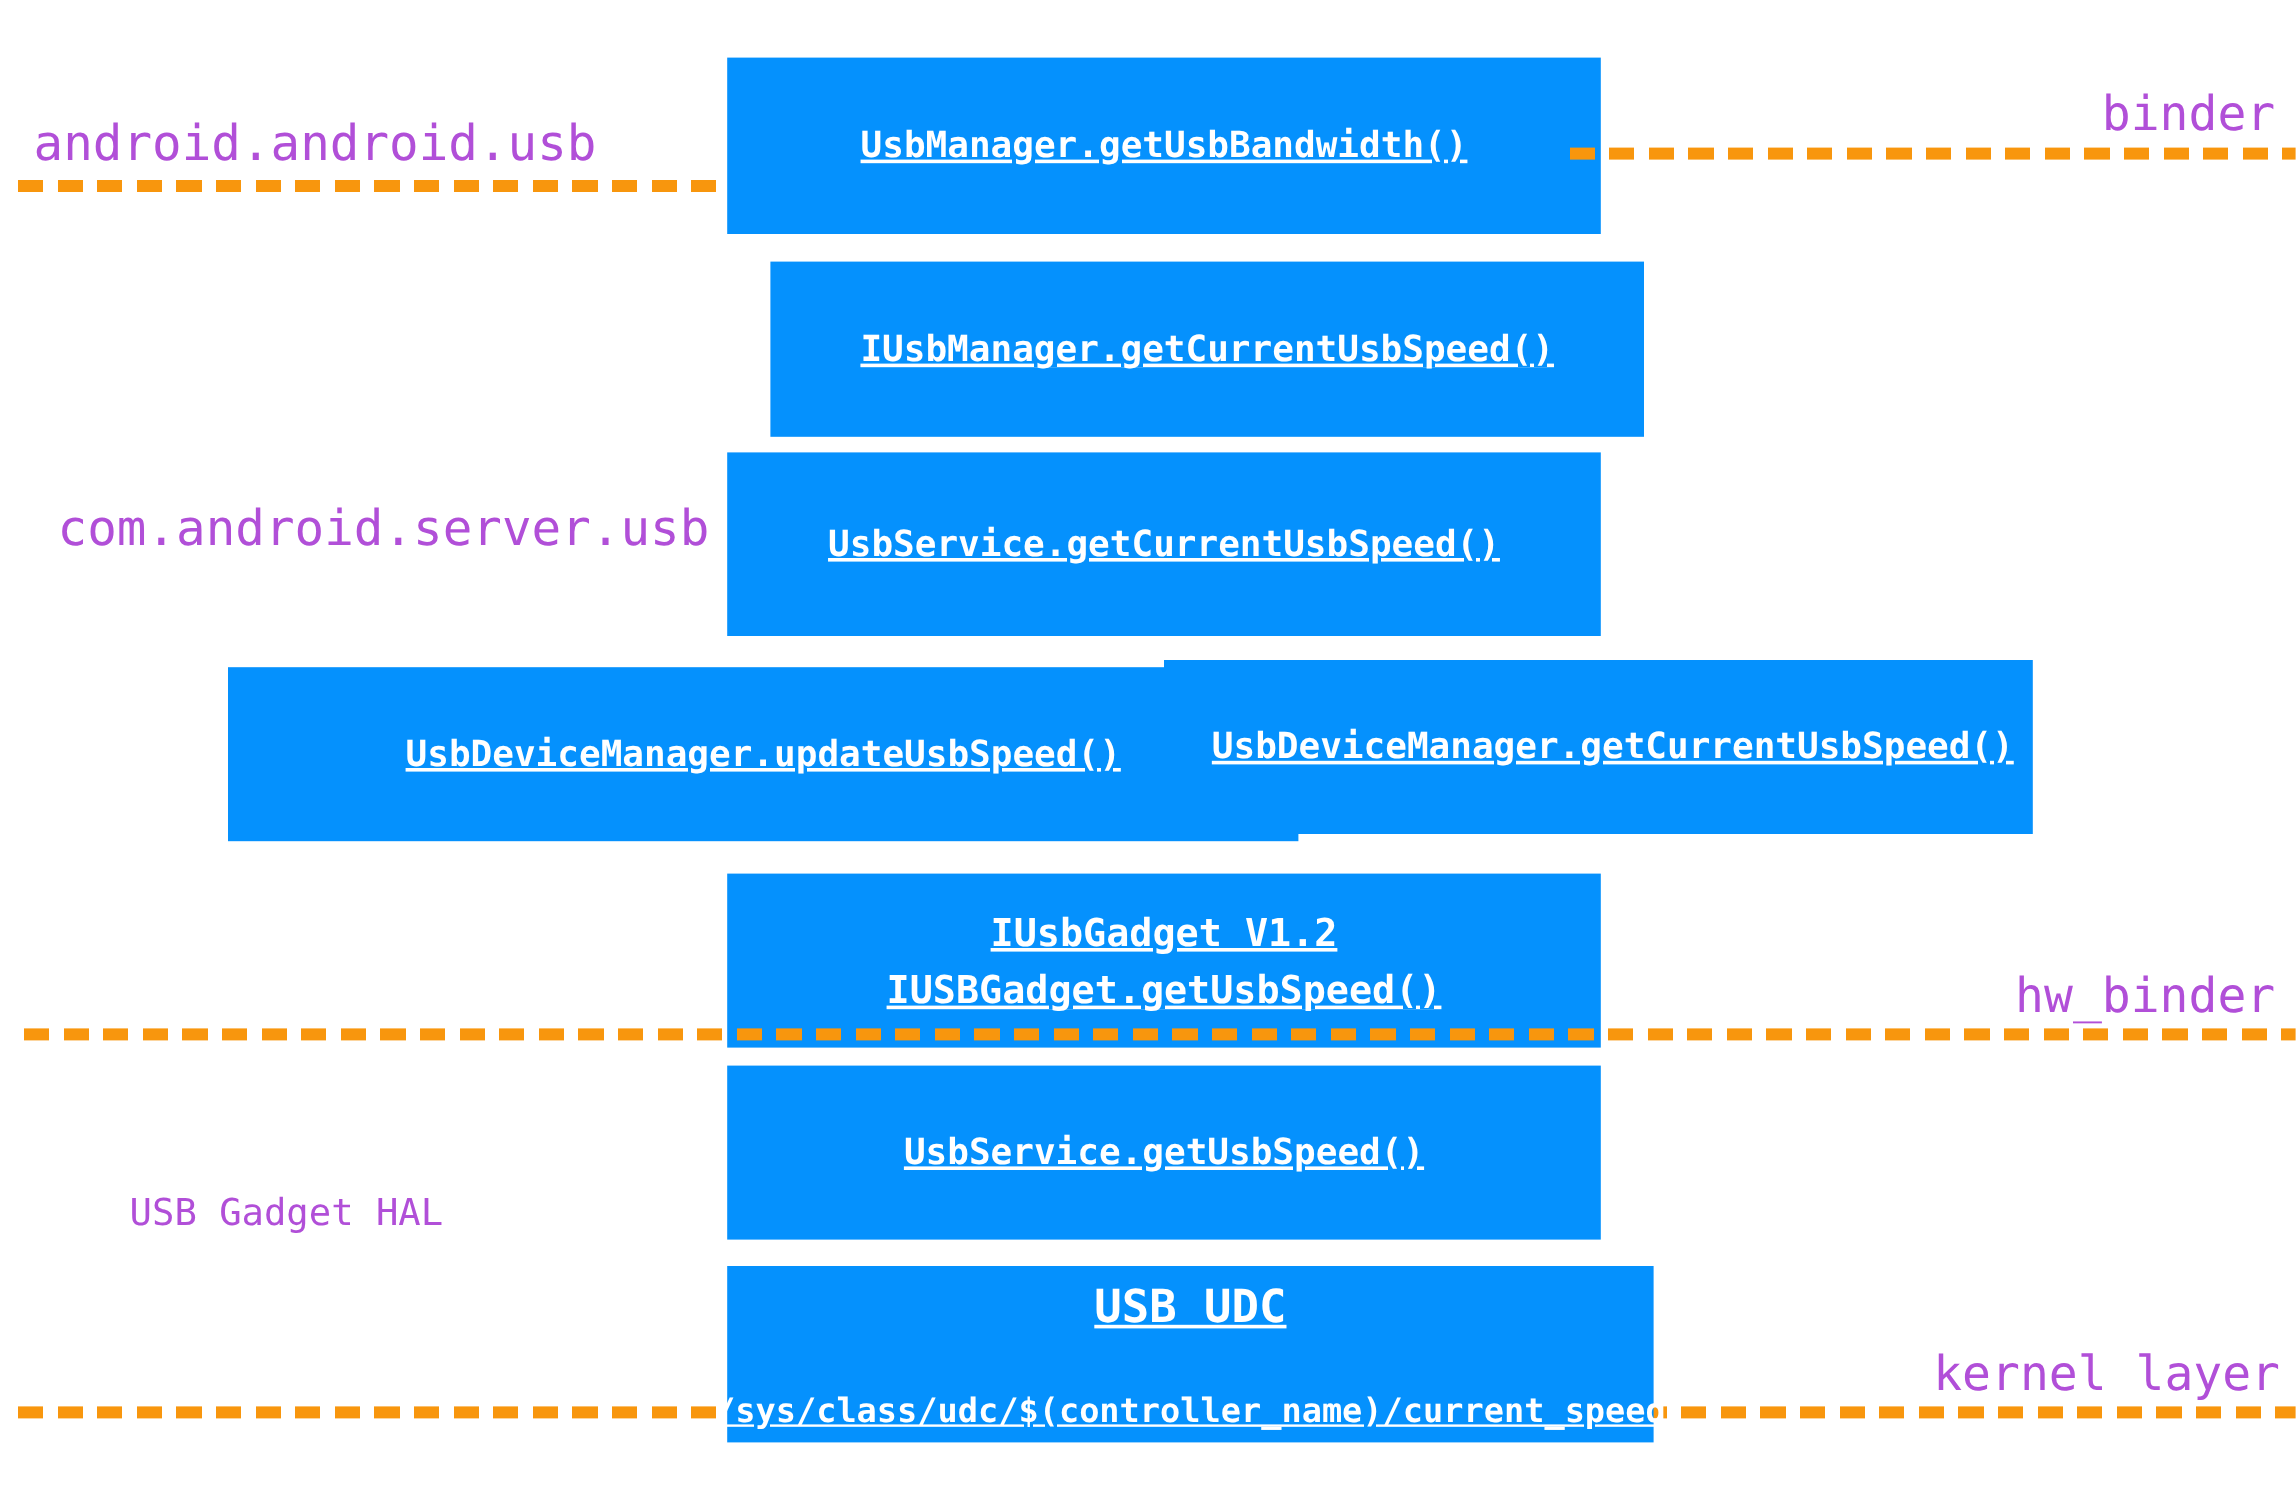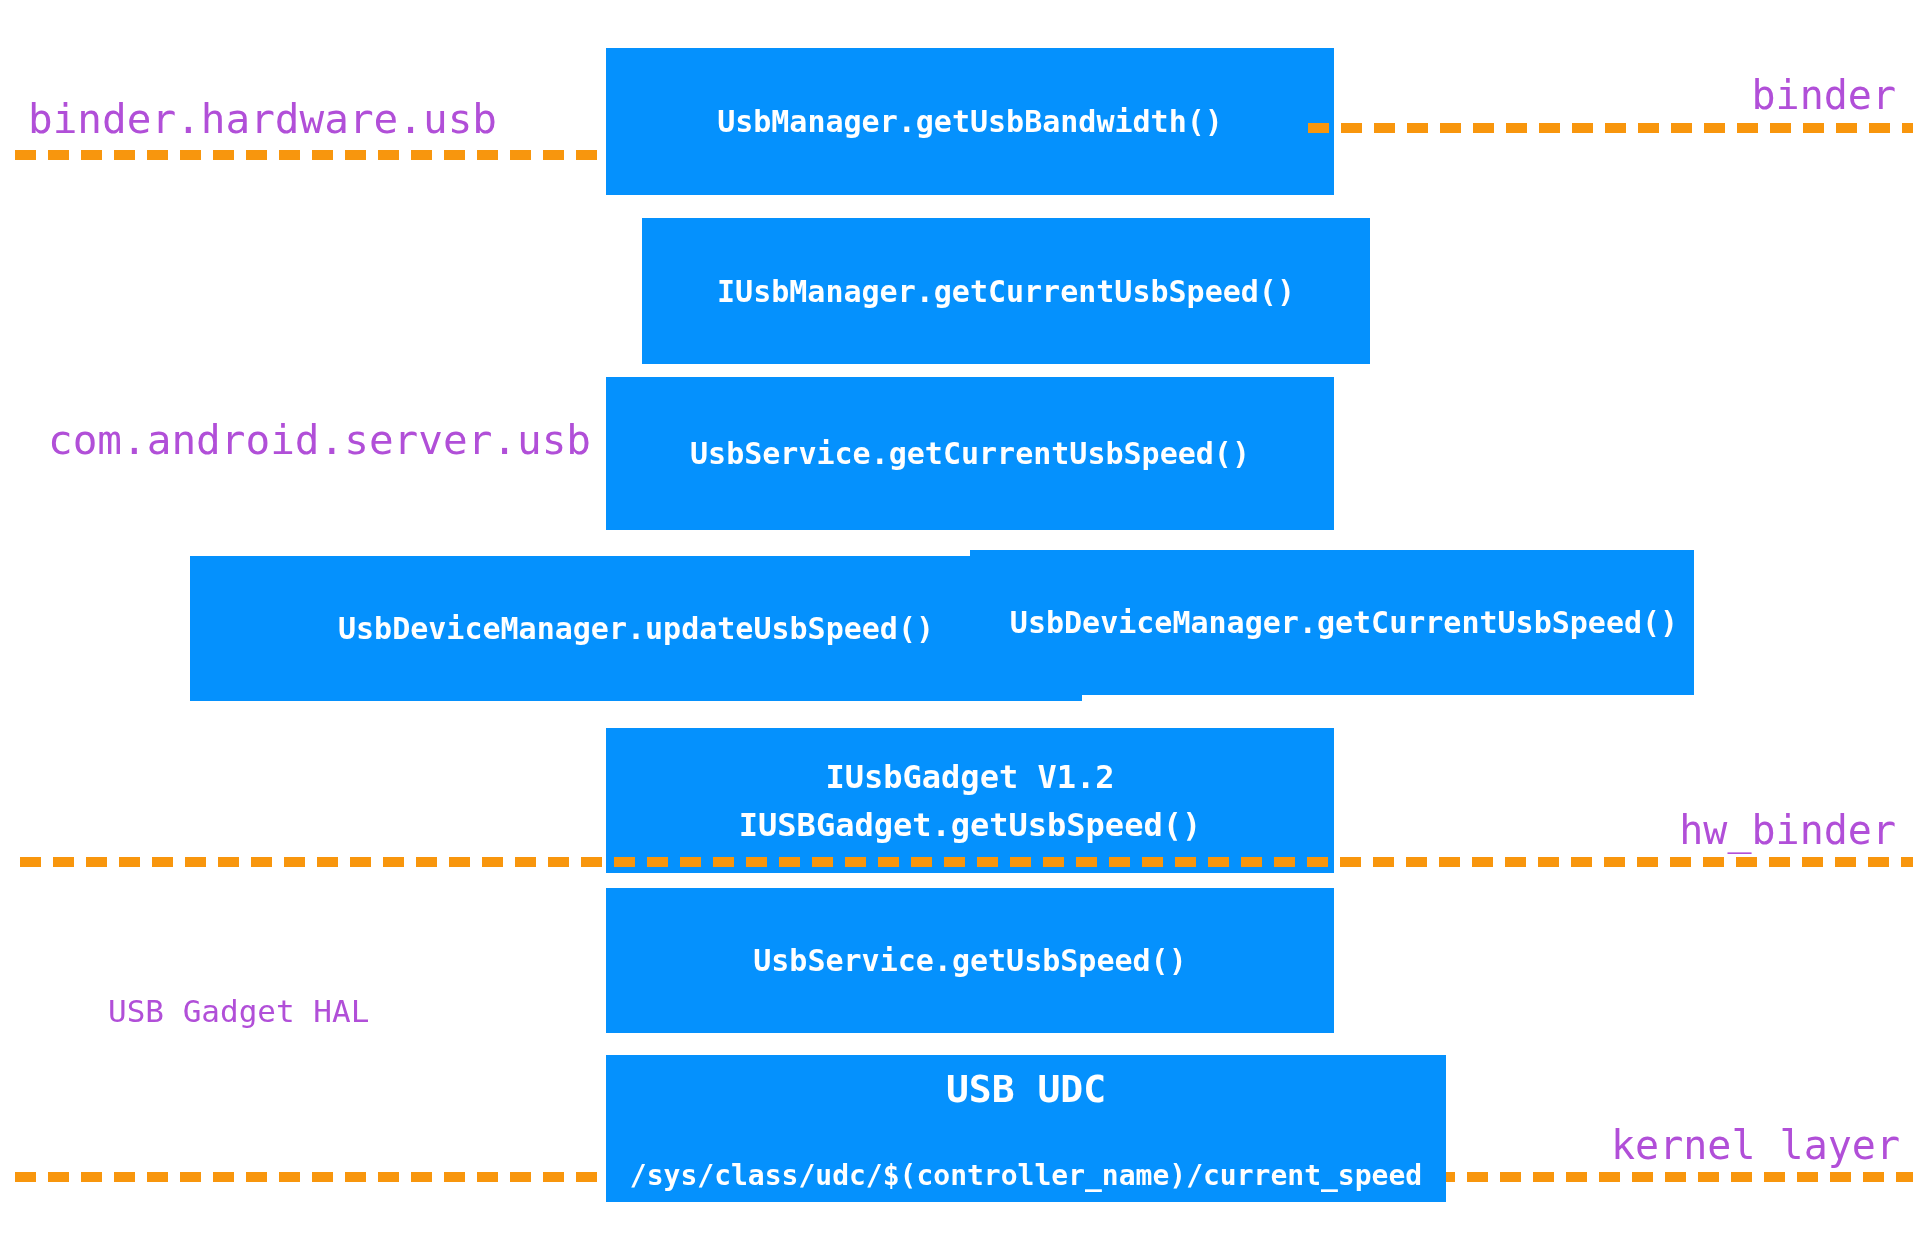--- a/index.html
+++ b/index.html
@@ -23,30 +23,30 @@
     display:flex;
     flex-direction:column;
     align-items:center;
     justify-content:center;
     text-align:center;
     font-weight:700;
     font-size:30px;
     z-index:2;
     letter-spacing:0px;
   }
-  .box .line{white-space:nowrap;}
+  .box .line{white-space:nowrap;text-decoration:underline;}
   
   .b1{left:606px;top:48px;width:728px;height:147px;}
   .b2{left:606px;top:218px;width:728px;height:146px;margin-left:36px;}
   .b3{left:606px;top:377px;width:728px;height:153px;}
   .b4l{left:190px;top:556px;width:892px;height:145px;}
   .b4r{left:970px;top:550px;width:724px;height:145px;padding-left:24px;}
   .b5{left:606px;top:728px;width:728px;height:145px;font-size:32px;line-height:48px;}
   .b6{left:606px;top:888px;width:728px;height:145px;}
-  .b7{left:606px;top:1055px;width:840px;height:147px;gap:48px;}
+  .b7{left:606px;top:1055px;width:772px;height:147px;gap:48px;}
   .b7 .title{font-size:38px;line-height:46px;white-space:nowrap;}
   .b7 .subtitle{font-size:28px;line-height:32px;white-space:nowrap;}
 
   .dash{
     position:absolute;height:10px;
     background:repeating-linear-gradient(to right,var(--orange) 0 21px,transparent 21px 33px);
   }
   .dash-under{z-index:1;}
   .dash-over{z-index:3;}
   .d-top-left{left:15px;top:150px;width:590px;}
@@ -70,21 +70,21 @@
 </head>
 <body>
 
 <div class="canvas">
 
   <div class="dash dash-under d-top-left"></div>
   <div class="dash dash-over d-top-right"></div>
   <div class="dash dash-over d-mid"></div>
   <div class="dash dash-under d-bottom"></div>
 
-  <div class="layer-label l1">binder.hardware.usb</div>
+  <div class="layer-label l1">android.android.usb</div>
   <div class="layer-label l2">com.android.server.usb</div>
   <div class="layer-label l3">USB Gadget HAL</div>
 
   <div class="layer-label r1">binder</div>
   <div class="layer-label r2">hw_binder</div>
   <div class="layer-label r3">kernel layer</div>
 
   <div class="box b1">
     <div class="line">UsbManager.getUsbBandwidth()</div>
   </div>

